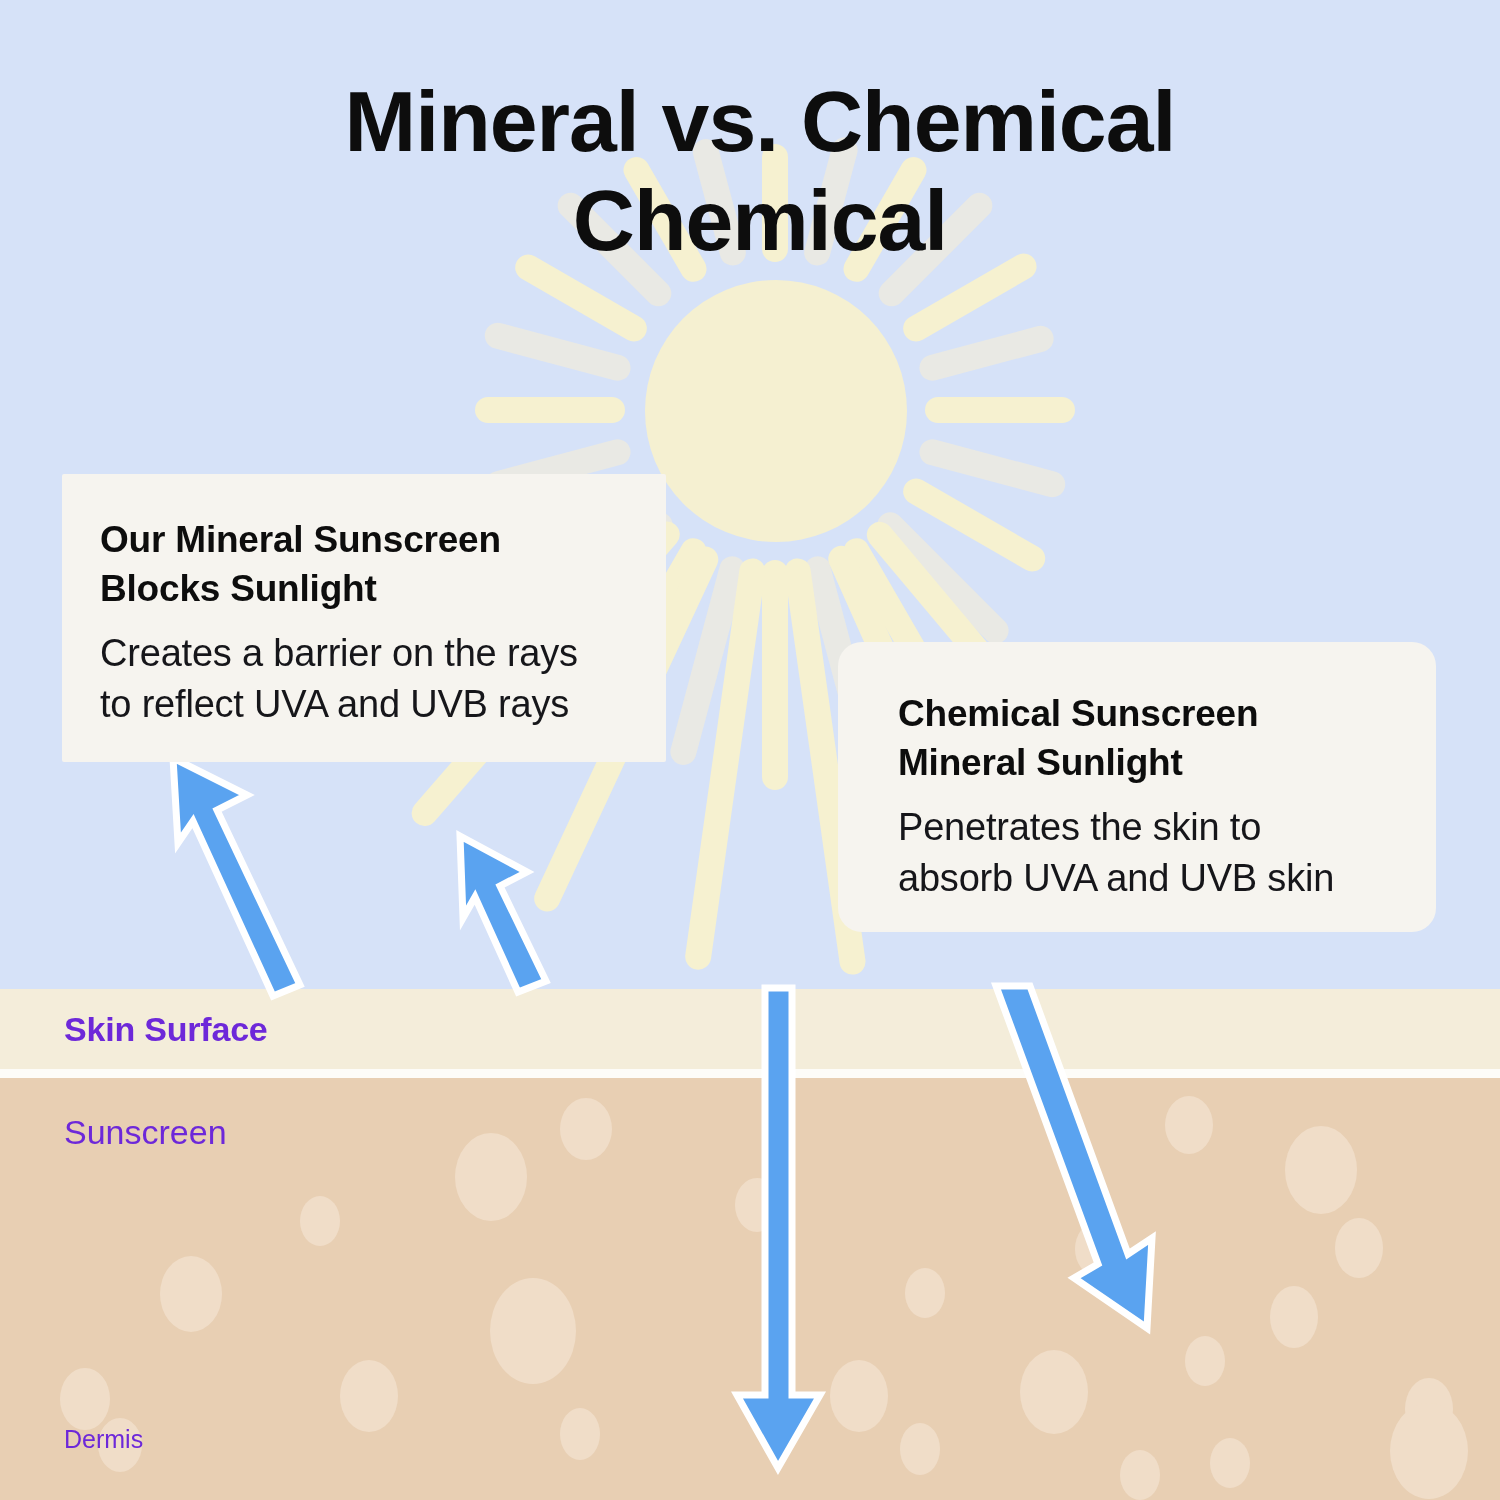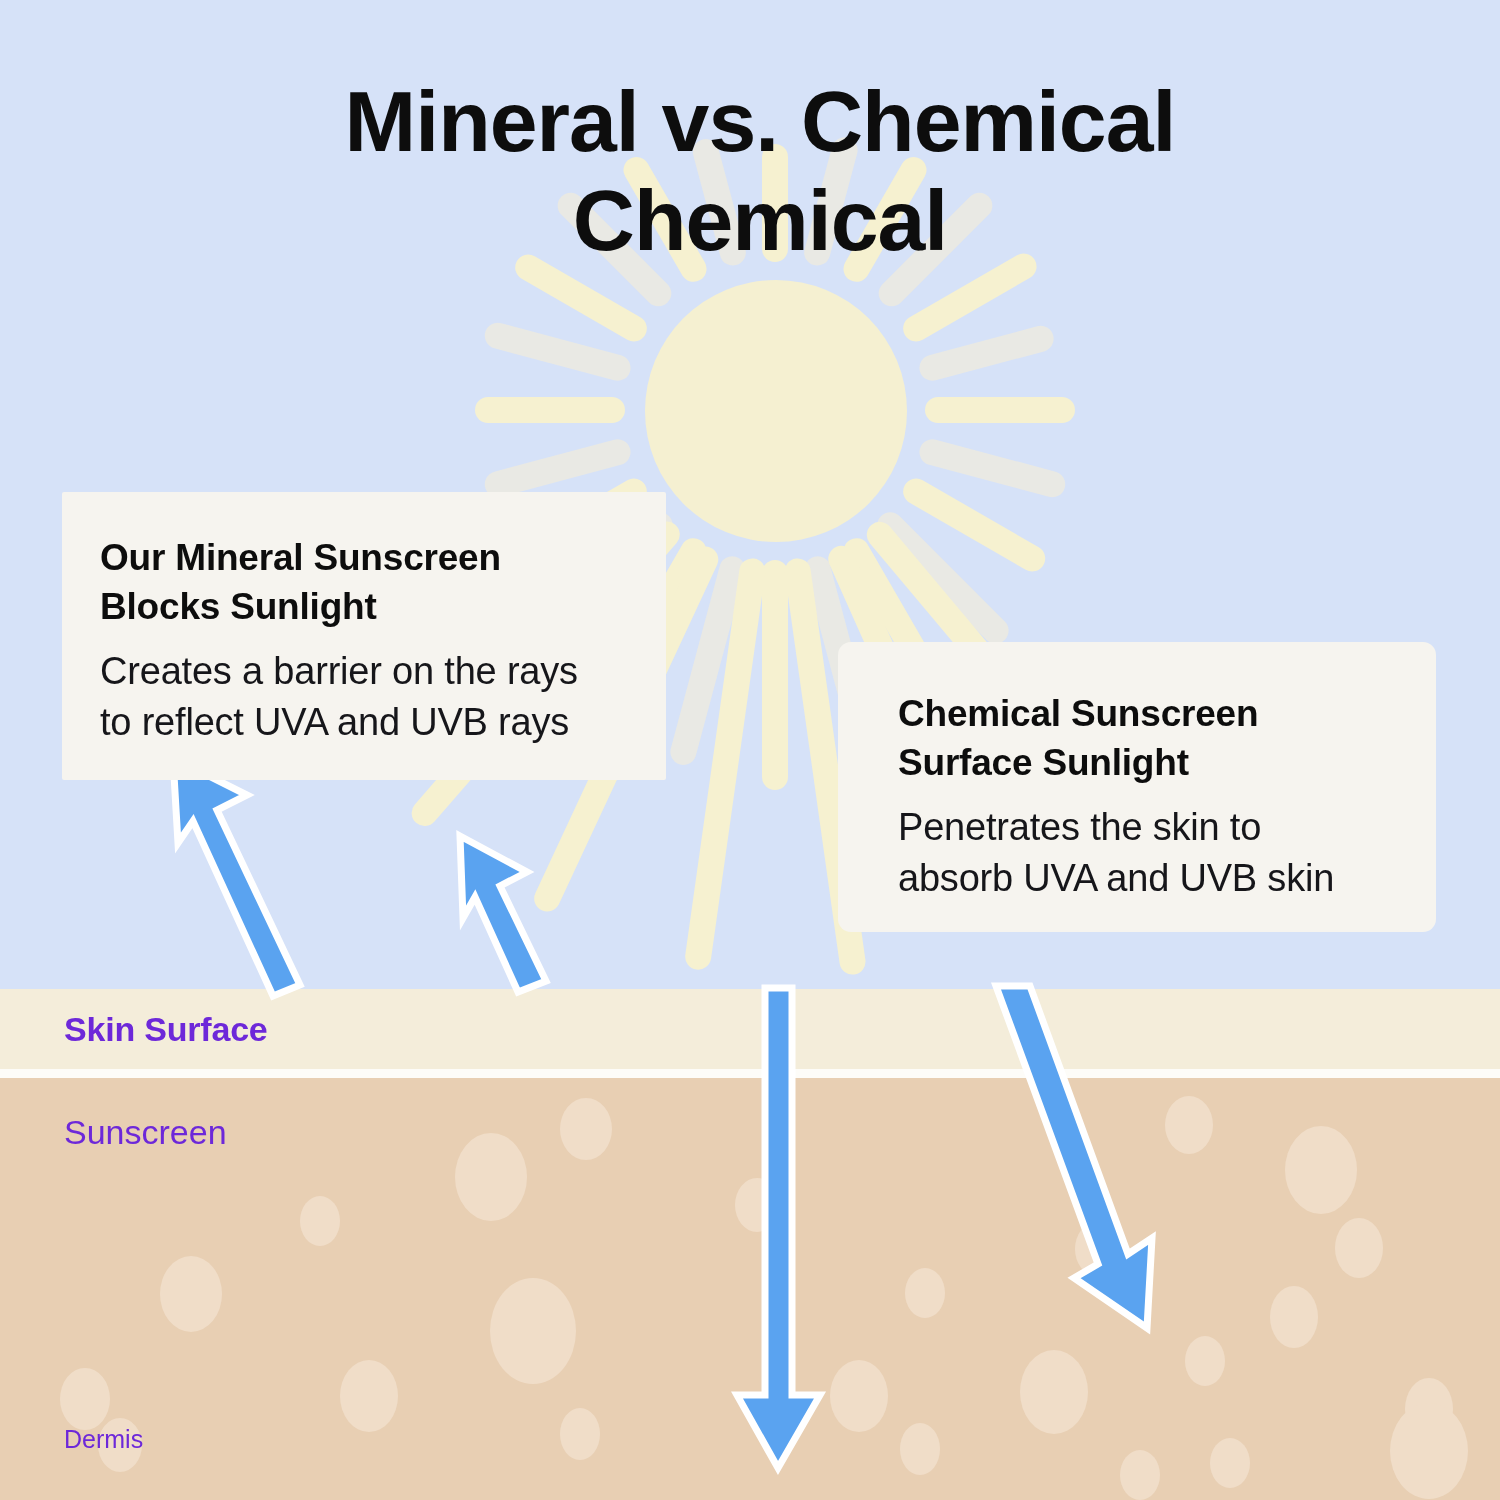--- a/index.html
+++ b/index.html
@@ -103,33 +103,33 @@
   #title .l2 { display: block; }
 
   
   .callout {
     position: absolute;
     background: #f6f4ef;
     box-sizing: border-box;
   }
   #callout-mineral {
     left: 62px;
-    top: 492px;
+    top: 474px;
     width: 604px;
     height: 288px;
     padding: 42px 38px 0 38px;
     border-radius: 2px;
   }
   #callout-chemical {
     left: 838px;
     top: 642px;
     width: 598px;
     height: 290px;
     padding: 48px 60px 0 60px;
-    border-radius: 13px;
+    border-radius: 24px;
   }
   .callout-title {
     font-size: 37px;
     font-weight: bold;
     line-height: 1.32;
     color: #0d0d0d;
     margin: 0 0 14px 0;
     letter-spacing: -0.2px;
   }
   .callout-body {
@@ -268,21 +268,21 @@
     </p>
     <p class="callout-body">
       <span>Creates a barrier on the rays</span><br>
       <span>to reflect UVA and UVB rays</span>
     </p>
   </div>
 
   <div class="callout" id="callout-chemical">
     <p class="callout-title">
       <span>Chemical Sunscreen</span><br>
-      <span>Surface Sunlight</span>
+      <span>Mineral Sunlight</span>
     </p>
     <p class="callout-body">
       <span>Penetrates the skin to</span><br>
       <span>absorb UVA and UVB skin</span>
     </p>
   </div>
 
   <div class="skin-label" id="label-skin-surface">Skin Surface</div>
   <div class="skin-label" id="label-epidermis">Sunscreen</div>
   <div class="skin-label" id="label-dermis">Dermis</div>

